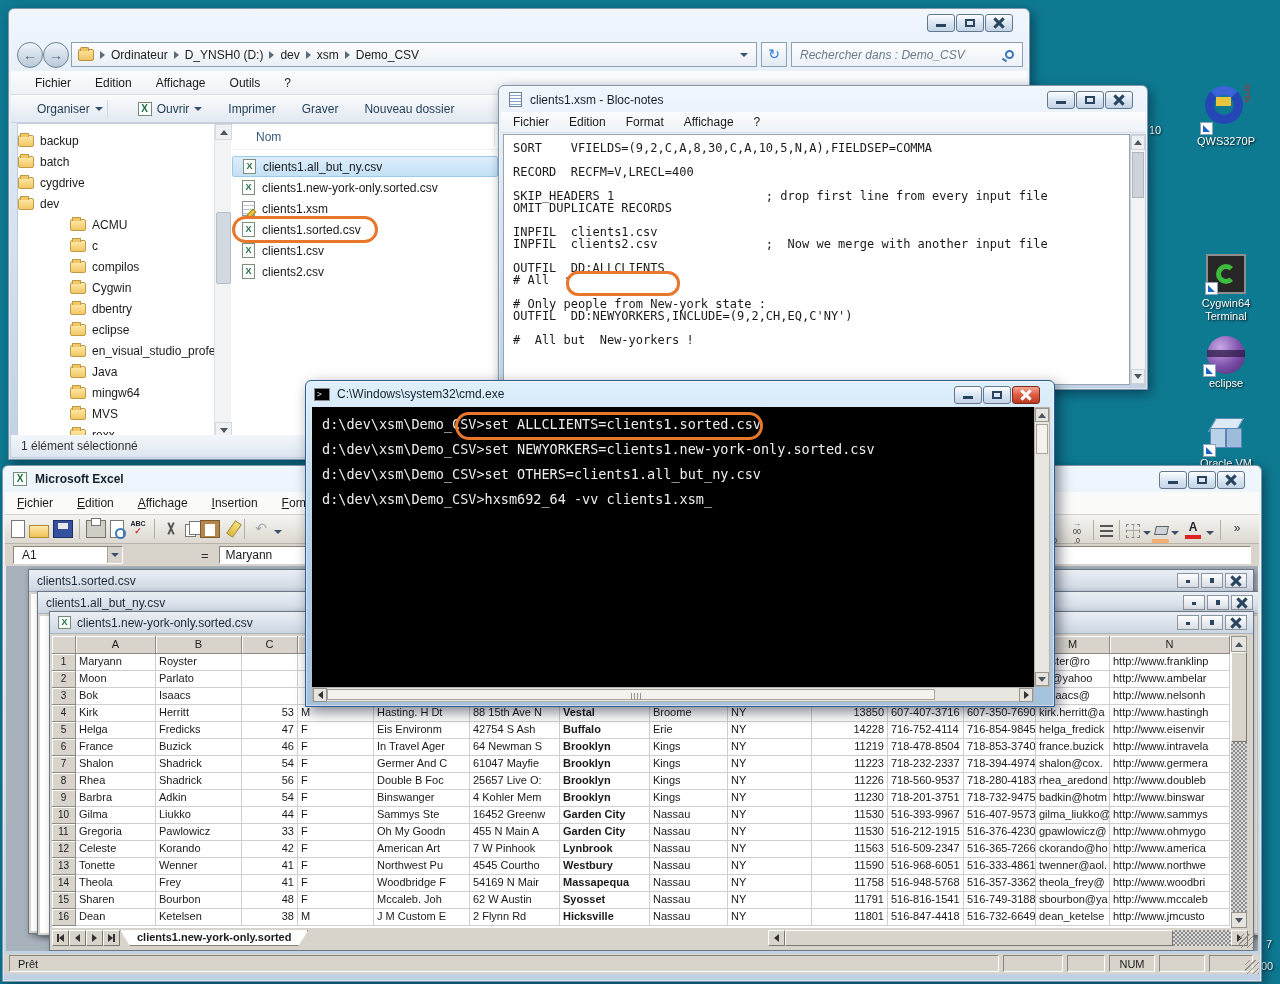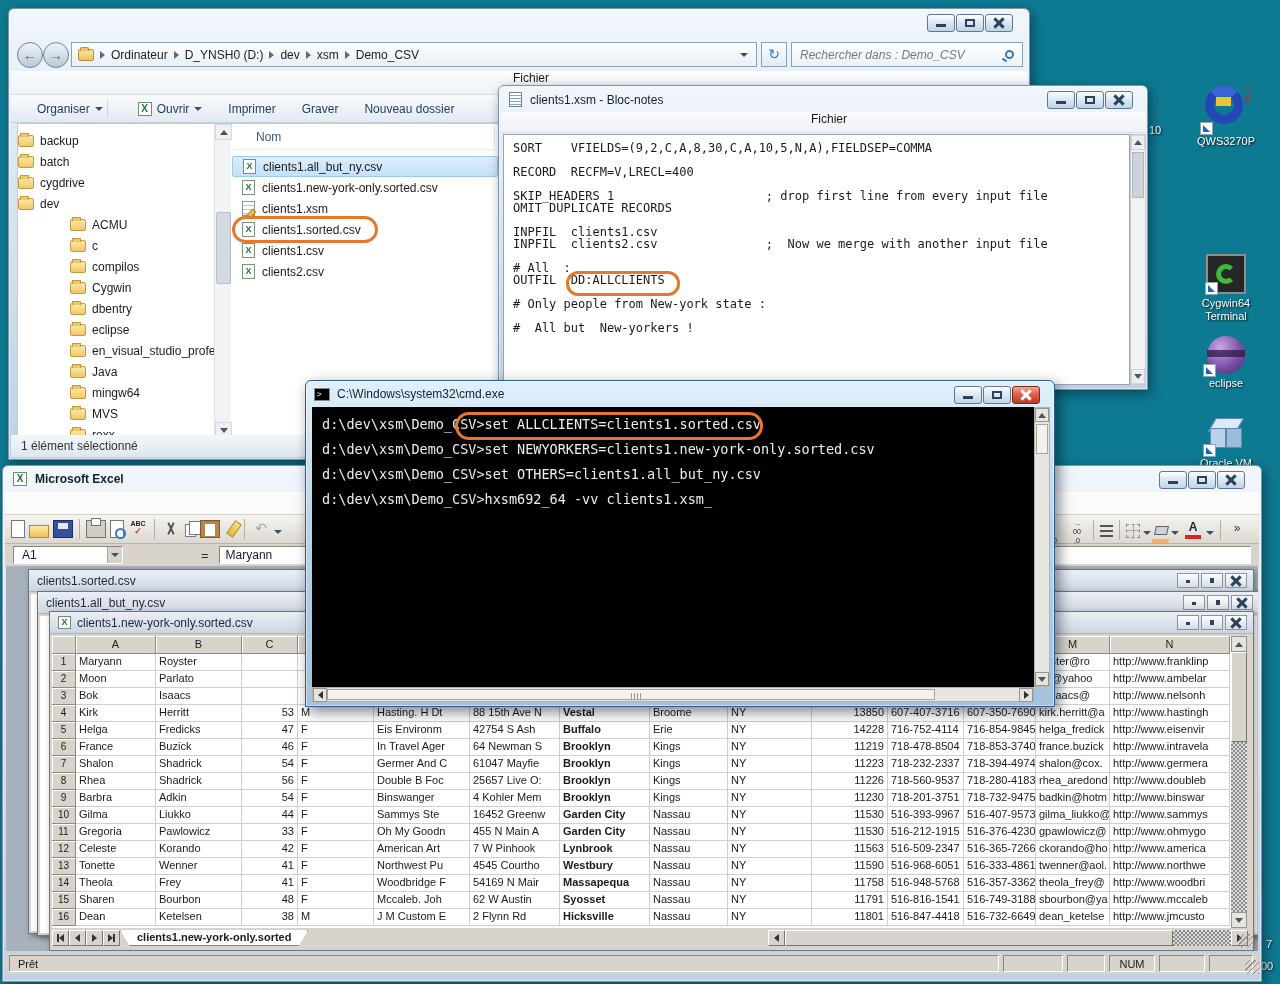--- a/index.html
+++ b/index.html
@@ -65,21 +65,21 @@
   .crumb-seg{display:flex; align-items:center; color:#222;}
   .addr-extra{margin-left:auto; display:flex; align-items:center; gap:10px; padding-right:8px;}
   .refreshbtn{position:absolute; left:752px; top:3px; width:26px; height:25px; border:1px solid #8ba0b4;
               background:linear-gradient(#fdfdfe,#e2eaf2); color:#2b7cd6; text-align:center; line-height:23px; font-size:14px;}
   .searchbox{position:absolute; left:782px; top:3px; width:232px; height:25px;
              background:linear-gradient(#fdfdfe,#edf2f7); border:1px solid #8ba0b4;
              display:flex; align-items:center; padding:0 8px; color:#6b7b8c; font-style:italic;}
   .mag{margin-left:auto; width:9px; height:9px; border:2px solid #3a78b8; border-radius:50%; position:relative;}
   .mag::after{content:""; position:absolute; width:5px; height:2px; background:#3a78b8; left:-5px; top:7px; transform:rotate(35deg);}
   .menurow{position:absolute; left:2px; right:2px; display:flex; gap:24px; align-items:center;
-           background:linear-gradient(#fbfcfd,#eef2f7); border-bottom:1px solid #d9e0e8; padding-left:24px;flex-direction:column;}
+           background:linear-gradient(#fbfcfd,#eef2f7); border-bottom:1px solid #d9e0e8; padding-left:24px;}
   #explorer .menurow{top:62px; height:24px;}
   .toolrow{position:absolute; left:2px; right:2px; top:86px; height:28px; display:flex; align-items:center;
            background:linear-gradient(#fafbfc,#e2e9f2); border-bottom:1px solid #c8d2dd; color:#1f3b53;}
   .toolitem{display:flex; align-items:center; gap:5px; margin-left:26px;}
   .xlicon{width:14px; height:14px; background:#fff; border:1px solid #6f8d6f; color:#1d7044;
           font-weight:bold; font-size:10px; text-align:center; line-height:12px;}
   #explorer .body{position:absolute; left:8px; top:114px; width:1006px; height:316px; background:#fff; border:1px solid #c2ccd8;}
   .tree{position:absolute; left:0; top:0; width:196px; height:100%; overflow:hidden;}
   .titem{display:flex; align-items:center; height:21px; gap:6px;}
   .titem.root{} .titem.child{padding-left:52px;}
@@ -470,24 +470,25 @@
   <div class="tline">SORT    VFIELDS=(9,2,C,A,8,30,C,A,10,5,N,A),FIELDSEP=COMMA</div>
       <div class="tline"></div>
       <div class="tline">RECORD  RECFM=V,LRECL=400</div>
       <div class="tline"></div>
       <div class="tline">SKIP_HEADERS 1                     ; drop first line from every input file</div>
       <div class="tline">OMIT DUPLICATE RECORDS</div>
       <div class="tline"></div>
       <div class="tline">INPFIL  clients1.csv</div>
       <div class="tline">INPFIL  clients2.csv               ;  Now we merge with another input file</div>
       <div class="tline"></div>
+      <div class="tline">OUTFIL  DD:ALLCLIENTS</div>
       <div class="tline"># All  :</div>
-      <div class="tline">OUTFIL  DD:ALLCLIENTS</div>
       <div class="tline"></div>
       <div class="tline"># Only people from New-york state :</div>
+      <div class="tline">OUTFIL  DD:NEWYORKERS,INCLUDE=(9,2,CH,EQ,C'NY')</div>
       <div class="tline"></div>
       <div class="tline">#  All but  New-yorkers !</div>
     </div>
   <div id="npscroll" class="vscroll abs">
     <div class="sbtn" style="position:absolute; top:0; left:0;">
         <i class="tri t-up"></i>
       </div>
     <div class="thumb"></div>
     <div class="sbtn" style="position:absolute; bottom:0; left:0;">
         <i class="tri t-dn"></i>

